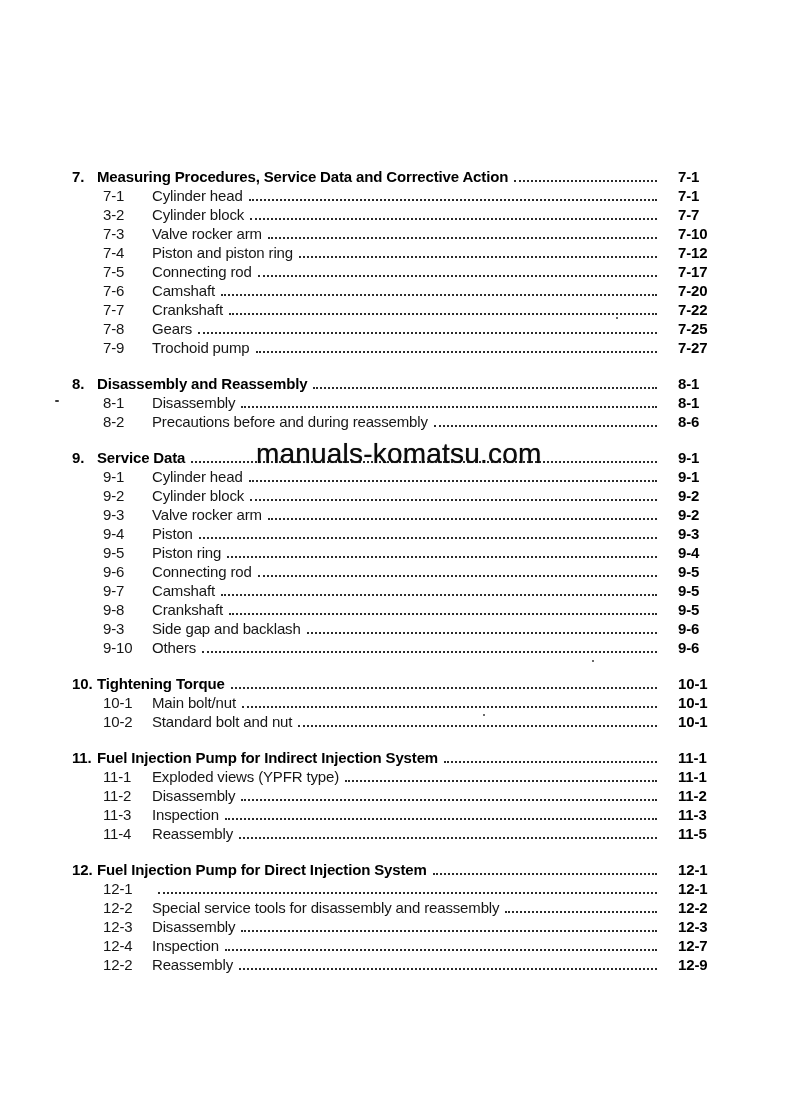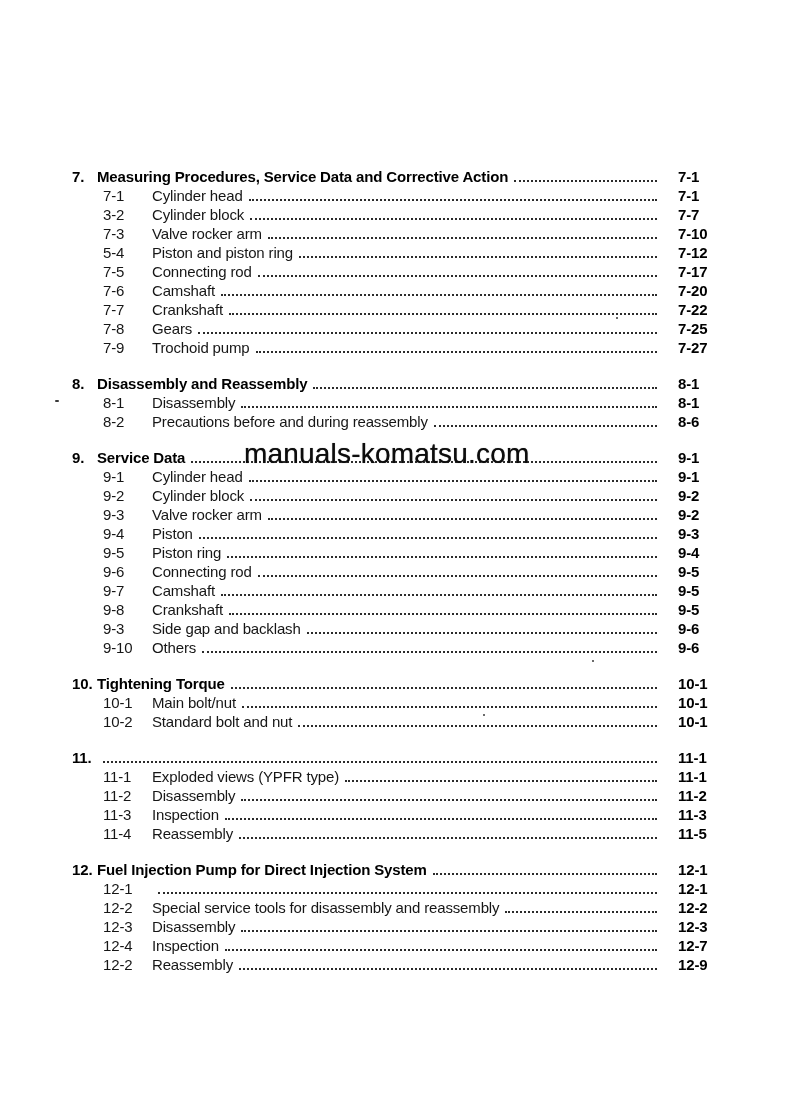--- a/index.html
+++ b/index.html
@@ -49,21 +49,21 @@
   .pg {
     flex: none;
     width: 68px;
     box-sizing: border-box;
     padding-left: 9px;
     font-weight: bold;
     color: #000;
   }
   .watermark {
     position: absolute;
-    left: 244px;
+    left: 256px;
     top: 438px;
     font-size: 28px;
     font-weight: 400;
     color: #0c0c0c;
     letter-spacing: 0.2px;
     text-shadow: 0 0 0.7px #444;
     z-index: 3;
   }
   .speck { position: absolute; background: #3a3a3a; border-radius: 50%; }
   .speck.s1 { left: 55px;  top: 400px; width: 4px; height: 2px; border-radius: 1px; }
@@ -100,21 +100,21 @@
   </div>
 
   <div class="row item">
     <span class="inum">7-3</span>
     <span class="title">Valve rocker arm</span>
     <span class="leader"></span>
     <span class="pg">7-10</span>
   </div>
 
   <div class="row item">
-    <span class="inum">5-4</span>
+    <span class="inum">7-4</span>
     <span class="title">Piston and piston ring</span>
     <span class="leader"></span>
     <span class="pg">7-12</span>
   </div>
 
   <div class="row item">
     <span class="inum">7-5</span>
     <span class="title">Connecting rod</span>
     <span class="leader"></span>
     <span class="pg">7-17</span>
@@ -274,20 +274,21 @@
     <span class="title">Standard bolt and nut</span>
     <span class="leader"></span>
     <span class="pg">10-1</span>
   </div>
 </div>
   </section>
 
   <section class="sec">
     <div class="row head">
       <span class="snum">11.</span>
+      <span class="title">Fuel Injection Pump for Indirect Injection System</span>
       <span class="leader"></span>
       <span class="pg">11-1</span>
     </div>
     <div class="items">
   <div class="row item">
     <span class="inum">11-1</span>
     <span class="title">Exploded views (YPFR type)</span>
     <span class="leader"></span>
     <span class="pg">11-1</span>
   </div>

